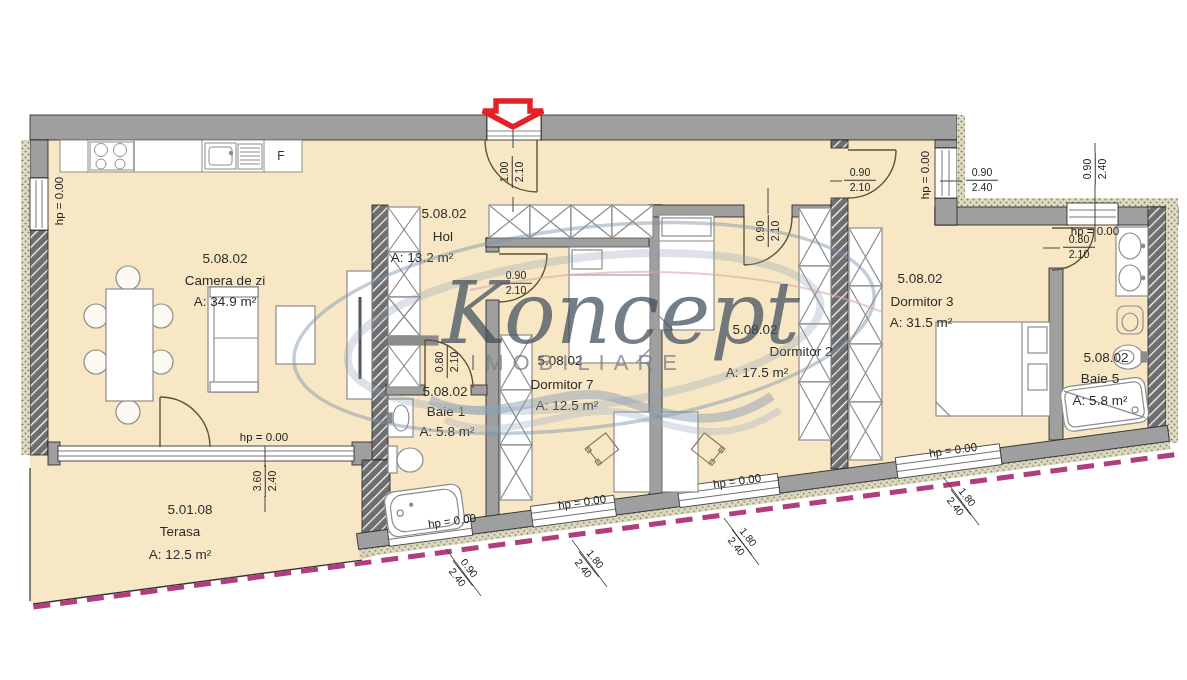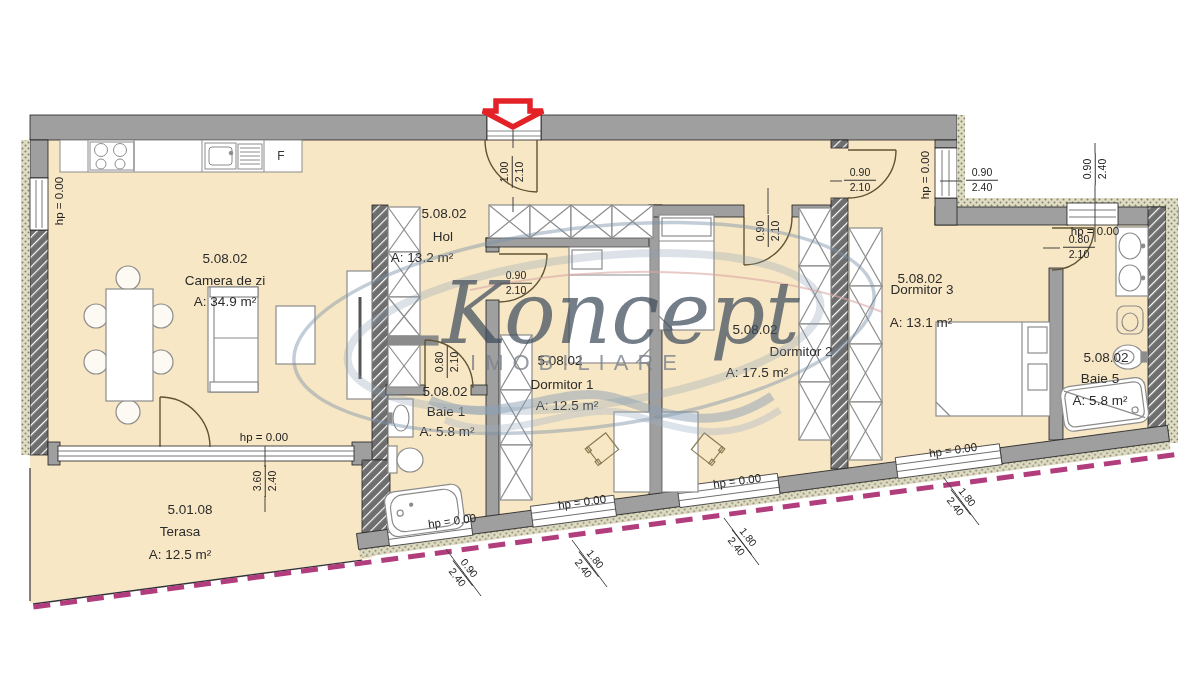--- a/index.html
+++ b/index.html
@@ -406,30 +406,30 @@
 
 <div class="rl" style="left:444px;top:213px">5.08.02</div>
 <div class="rl" style="left:443px;top:236px">Hol</div>
 <div class="rl" style="left:422px;top:257px">A: 13.2 m²</div>
 
 <div class="rl" style="left:445px;top:391px">5.08.02</div>
 <div class="rl" style="left:446px;top:411px">Baie 1</div>
 <div class="rl" style="left:447px;top:431px">A: 5.8 m²</div>
 
 <div class="rl" style="left:560px;top:360px">5.08.02</div>
-<div class="rl" style="left:562px;top:384px">Dormitor 1</div>
+<div class="rl" style="left:562px;top:384px">Dormitor 7</div>
 <div class="rl" style="left:567px;top:405px">A: 12.5 m²</div>
 
 <div class="rl" style="left:755px;top:329px">5.08.02</div>
 <div class="rl" style="left:801px;top:351px">Dormitor 2</div>
 <div class="rl" style="left:757px;top:372px">A: 17.5 m²</div>
 
 <div class="rl" style="left:920px;top:278px">5.08.02</div>
-<div class="rl" style="left:922px;top:289px">Dormitor 3</div>
-<div class="rl" style="left:921px;top:322px">A: 13.1 m²</div>
+<div class="rl" style="left:922px;top:301px">Dormitor 3</div>
+<div class="rl" style="left:921px;top:322px">A: 31.5 m²</div>
 
 <div class="rl" style="left:1106px;top:357px">5.08.02</div>
 <div class="rl" style="left:1100px;top:378px">Baie 5</div>
 <div class="rl" style="left:1100px;top:400px">A: 5.8 m²</div>
 
 <div class="rl" style="left:190px;top:509px">5.01.08</div>
 <div class="rl" style="left:180px;top:531px">Terasa</div>
 <div class="rl" style="left:180px;top:554px">A: 12.5 m²</div>
 
 <div class="kf" style="left:281px;top:156px">F</div>

